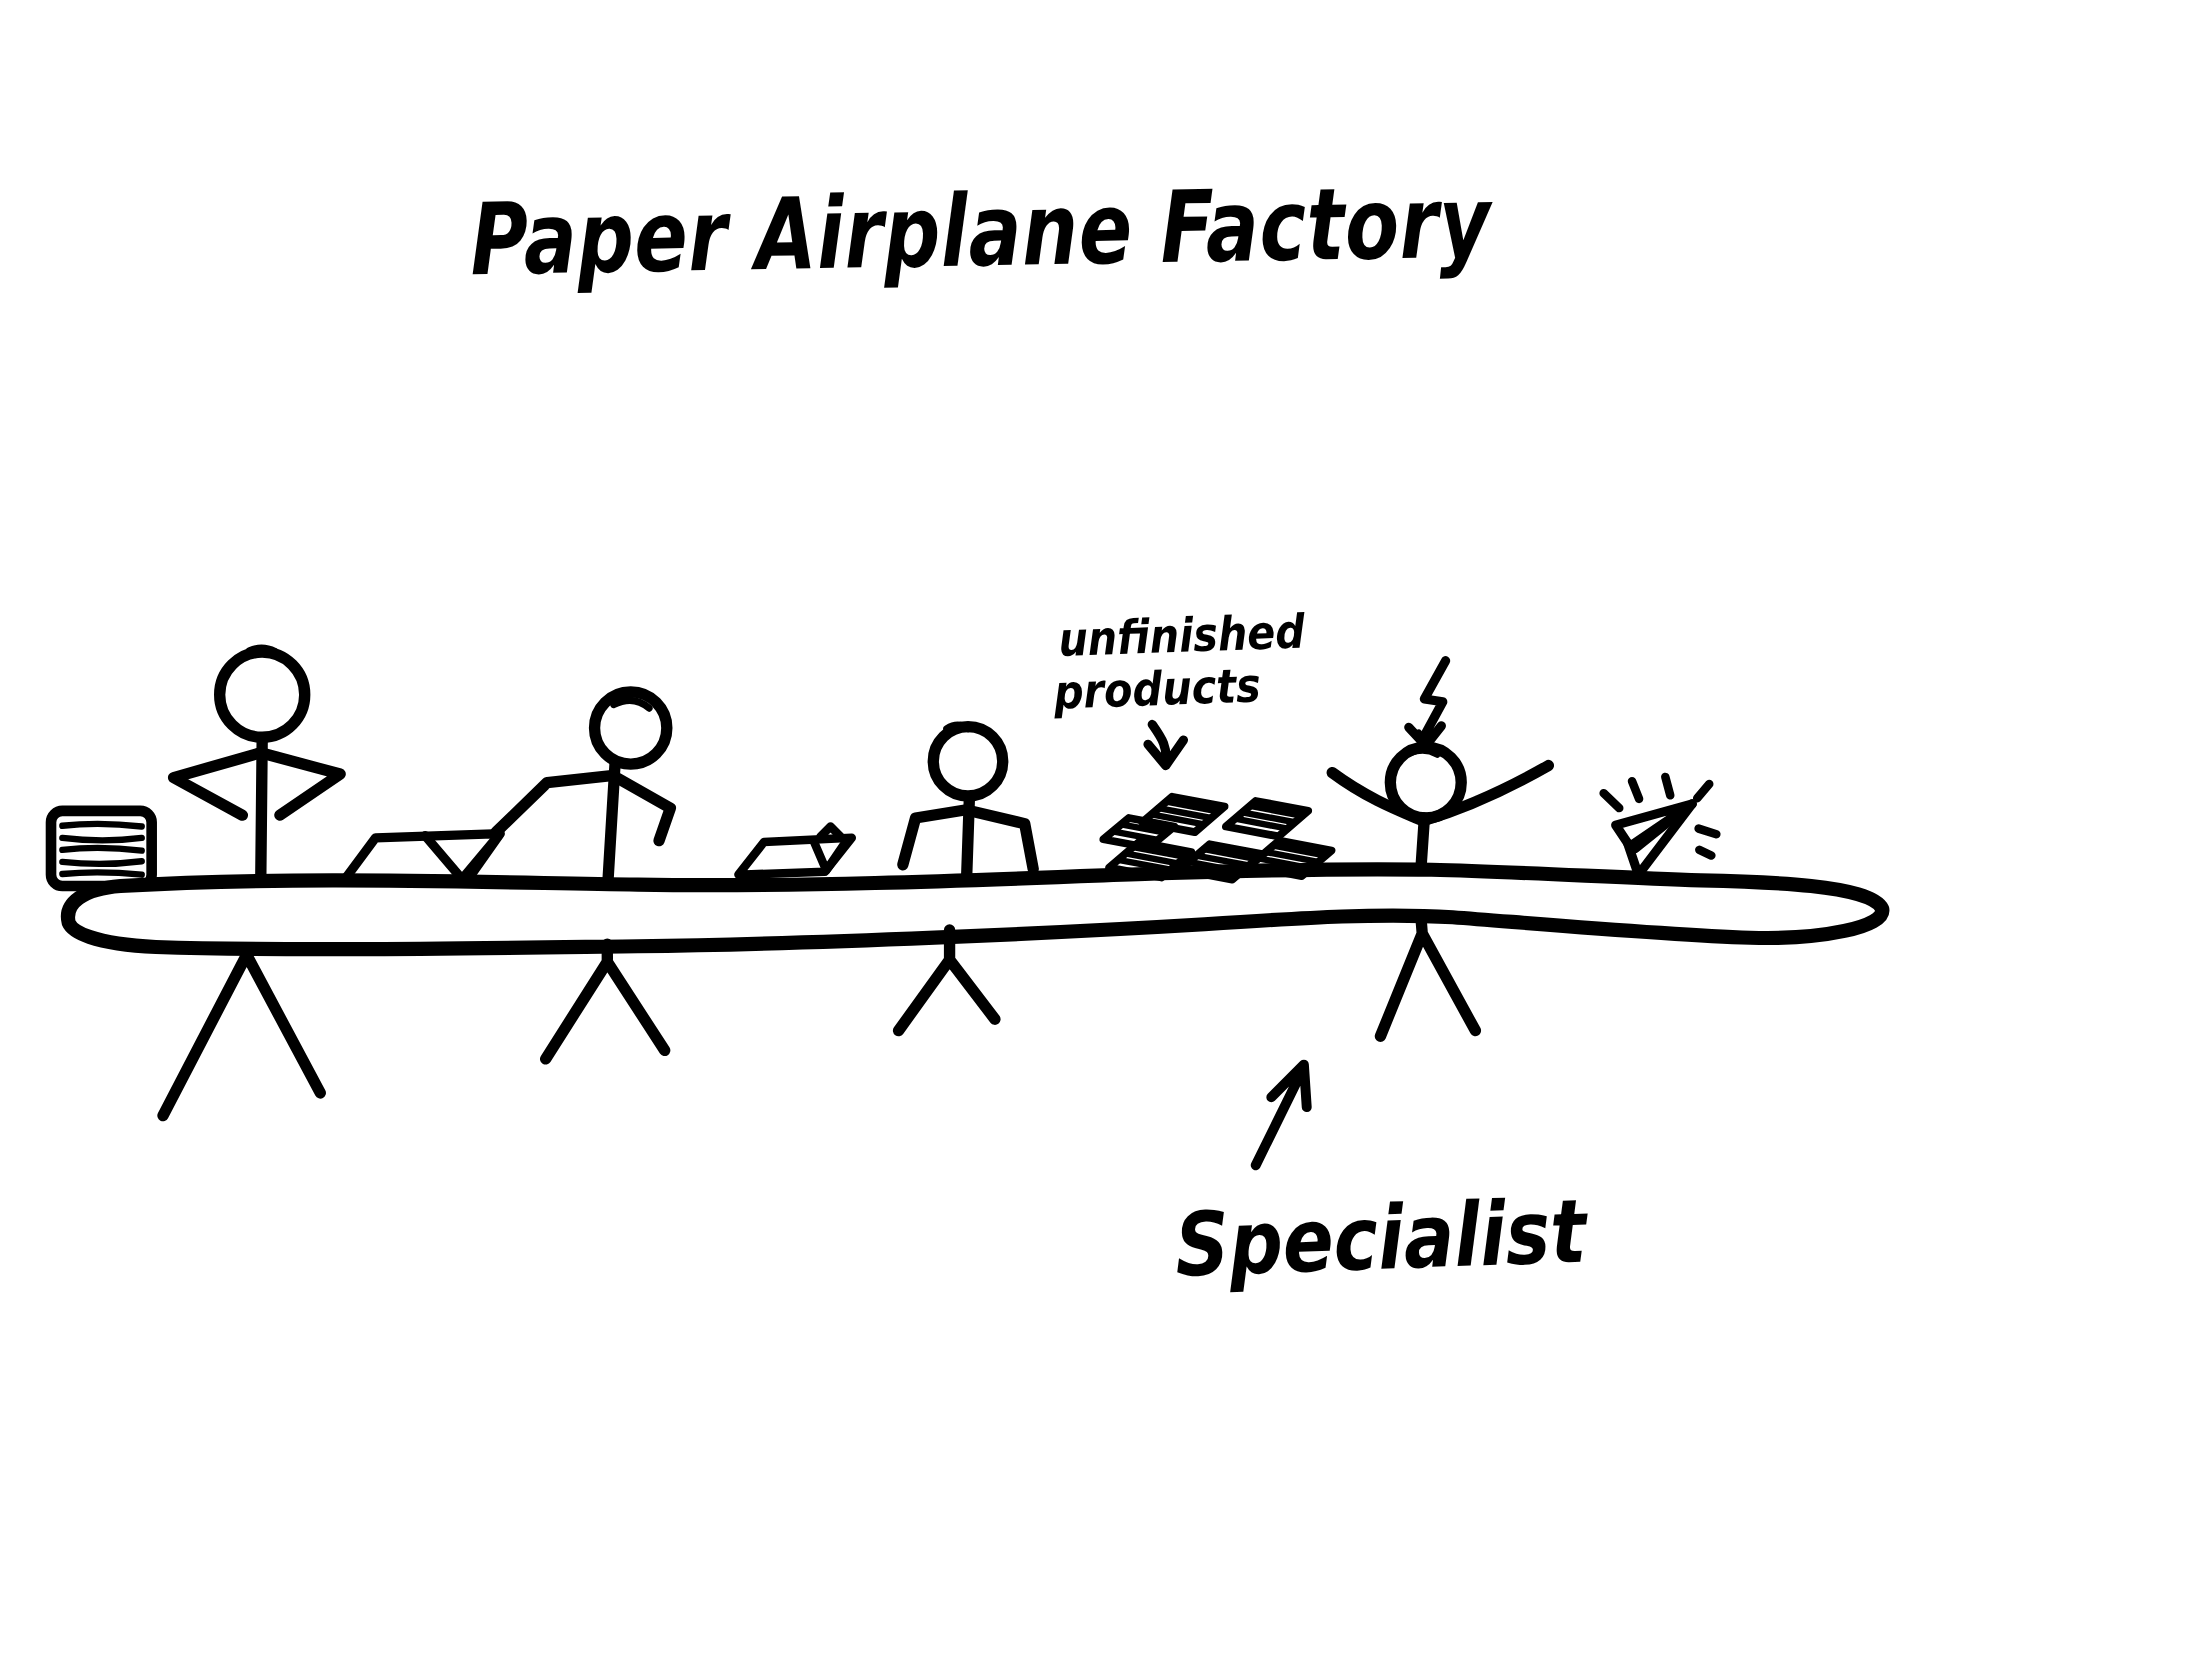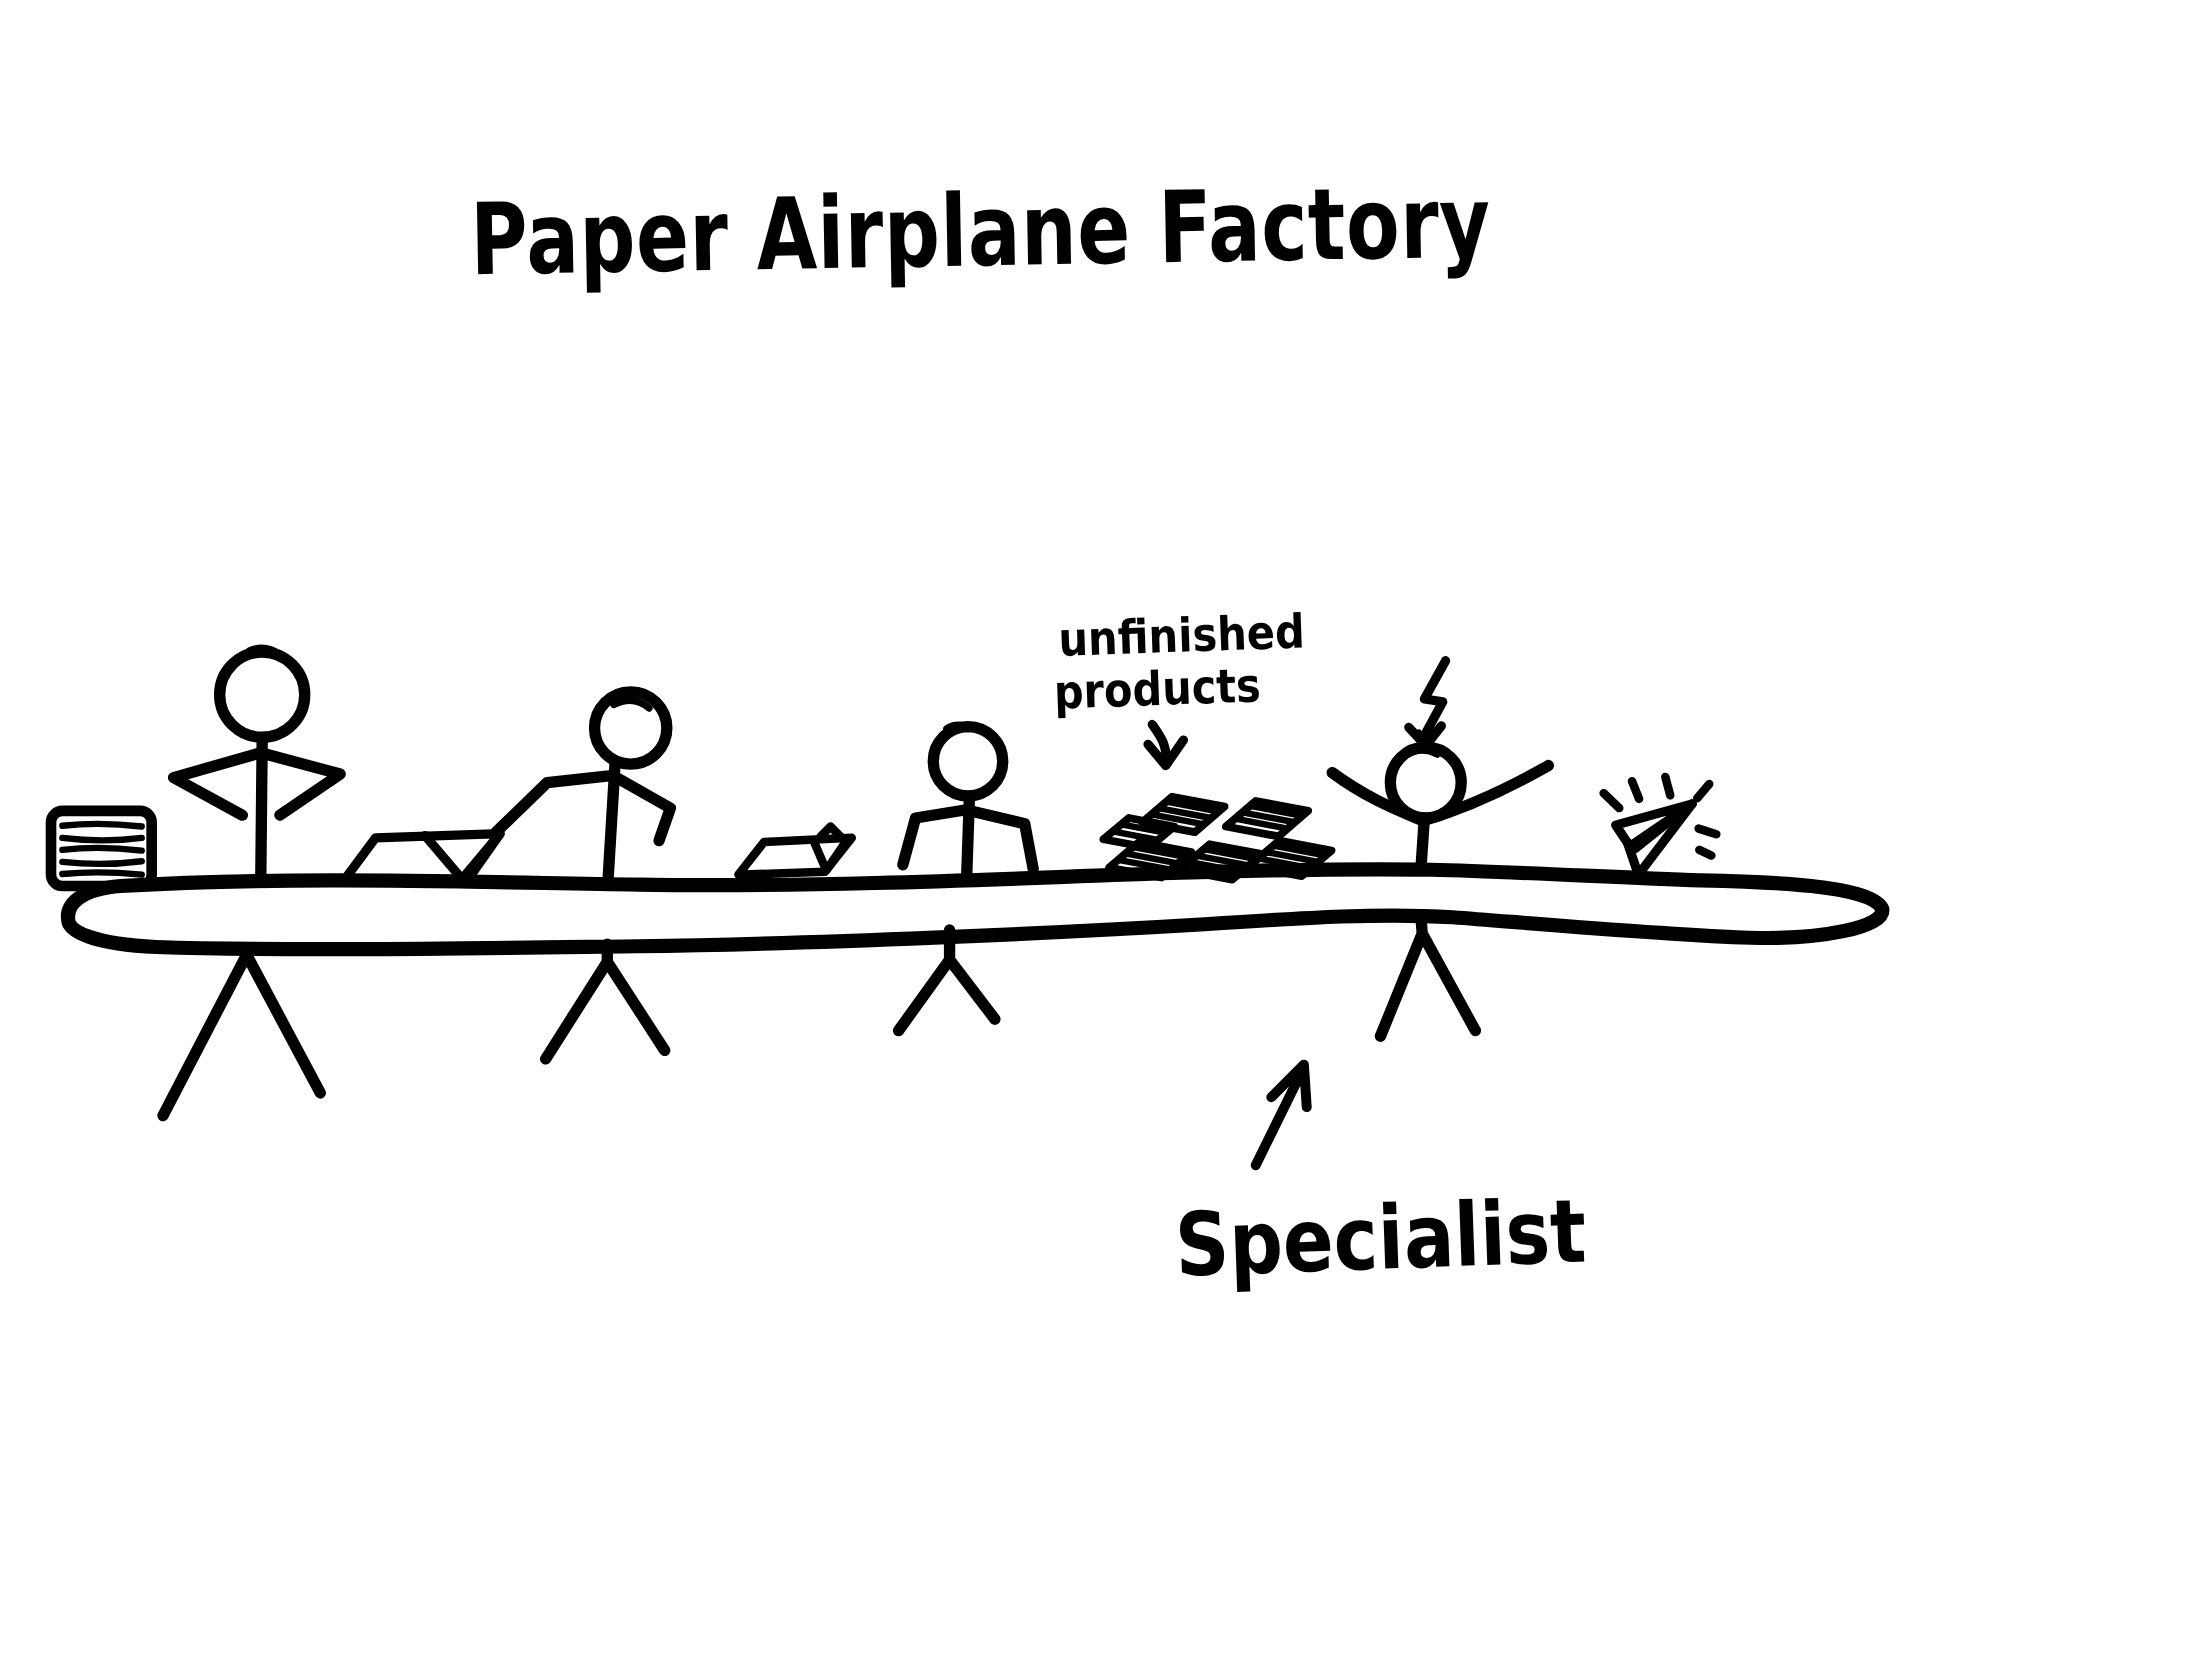--- a/index.html
+++ b/index.html
@@ -8,20 +8,21 @@
     width: 2205px;
     height: 1653px;
     background: #ffffff;
     overflow: hidden;
   }
   .canvas-wrap {
     position: relative;
     width: 1936px;
     height: 1653px;
     background: #ffffff;
+    font-style: italic;
   }
   svg.sketch {
     position: absolute;
     inset: 0;
     width: 100%;
     height: 100%;
   }
   .ink {
     stroke: #000000;
     fill: none;

